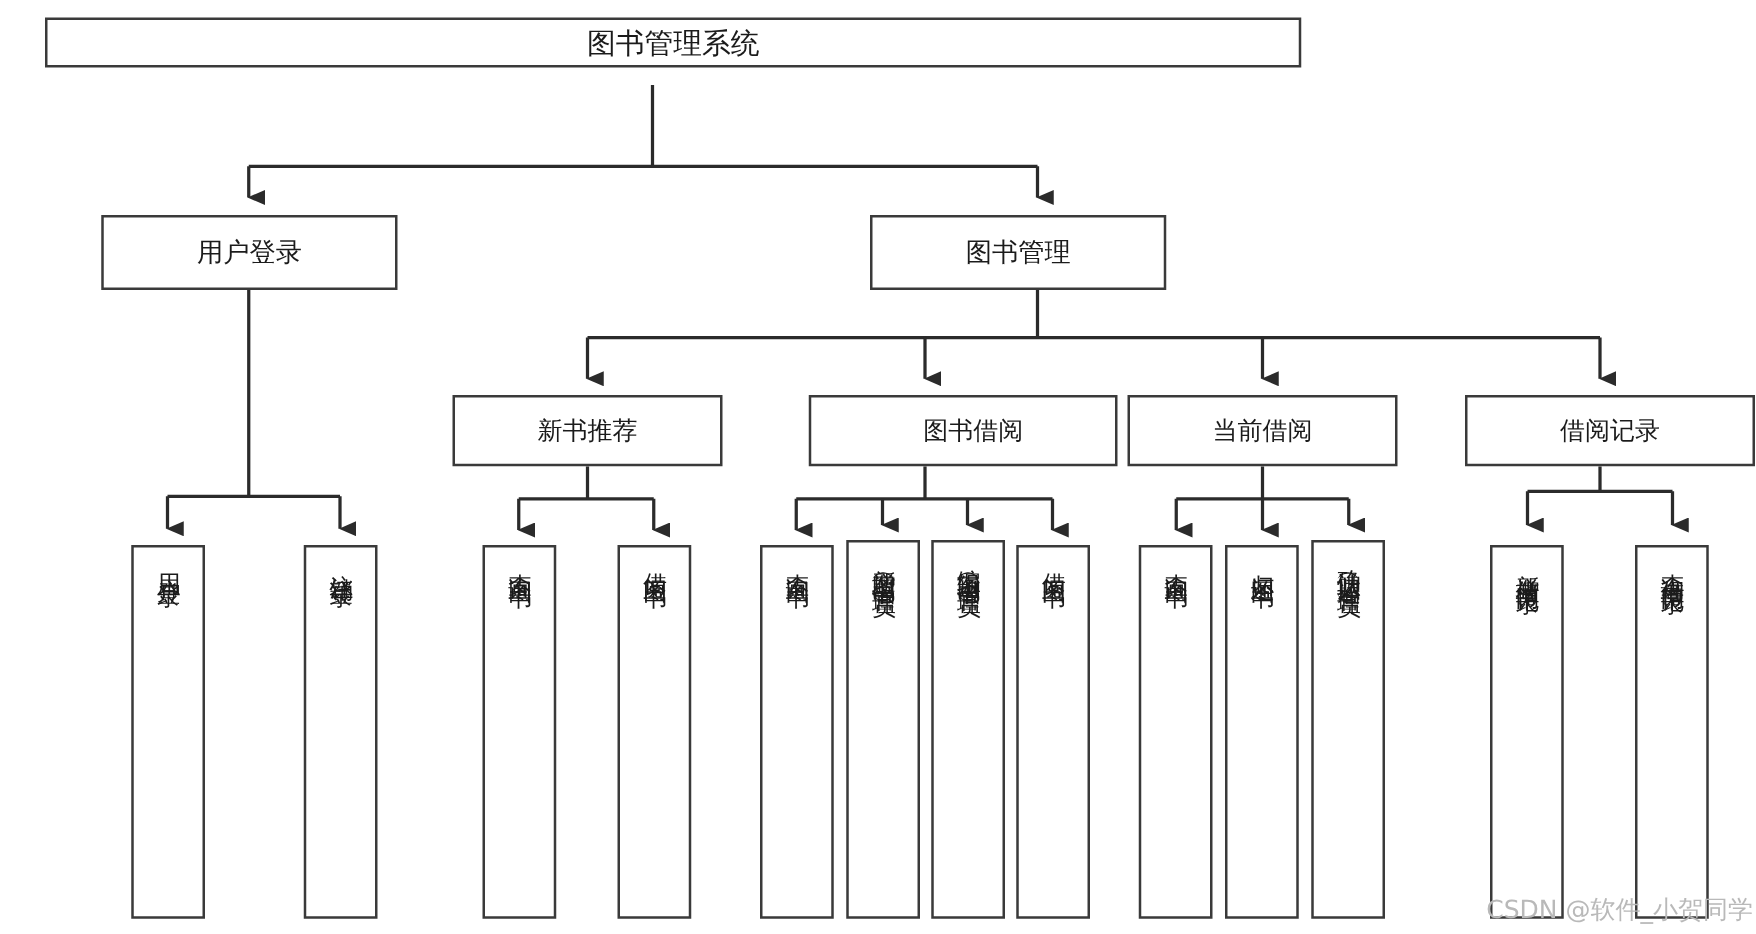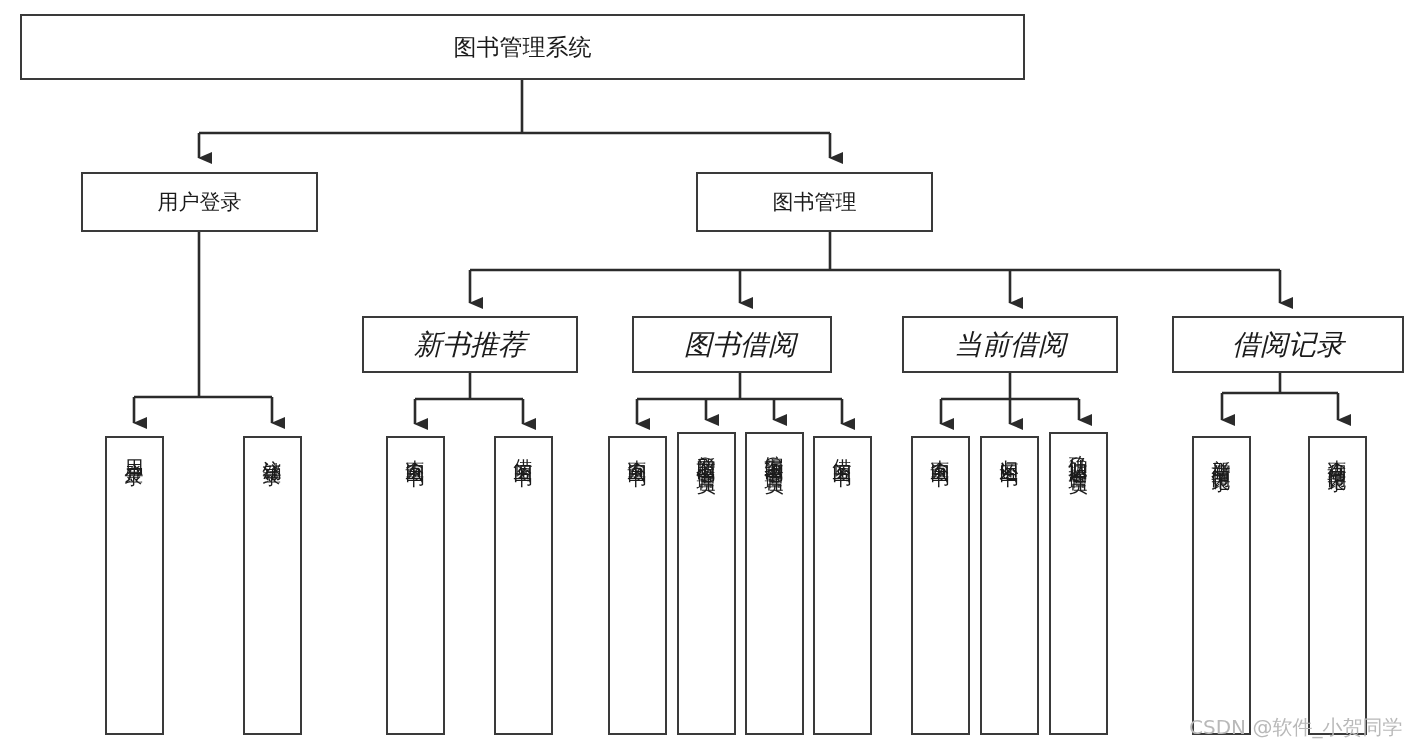--- a/index.html
+++ b/index.html
@@ -40,22 +40,21 @@
     text-align: center;
     z-index: 2;
   }
   .node.root {
     font-size: 23px;
   }
   .node.lvl2 {
     font-size: 21px;
   }
   .node.lvl3 {
-    font-size: 28px;
-    font-style: italic;
+    font-size: 20px;
   }
   
   .node.leaf {
     font-size: 19px;
     padding: 6px 0;
     align-items: flex-start;
   }
   .node.leaf .vtext {
     writing-mode: vertical-rl;
     text-orientation: upright;
@@ -124,35 +123,35 @@
       <path d="M 1010 399 L 1010 424" marker-end="url(#arrow)"></path>
       <path d="M 1079 399 L 1079 420" marker-end="url(#arrow)"></path>
 
       <path d="M 1280 373 L 1280 393"></path>
       <path d="M 1222 393 L 1338 393"></path>
       <path d="M 1222 393 L 1222 420" marker-end="url(#arrow)"></path>
       <path d="M 1338 393 L 1338 420" marker-end="url(#arrow)"></path>
     </g>
   </svg>
 
-  <div class="node root" style="left:20px; top:14px; width:1005px; height:66px;">
+  <div class="node root" style="left:36px; top:14px; width:1005px; height:40px;">
     <span>图书管理系统</span>
   </div>
 
   <div class="node lvl2" style="left:81px; top:172px; width:237px; height:60px;">
     <span>用户登录</span>
   </div>
   <div class="node lvl2" style="left:696px; top:172px; width:237px; height:60px;">
     <span>图书管理</span>
   </div>
 
   <div class="node lvl3" style="left:362px; top:316px; width:216px; height:57px;">
     <span>新书推荐</span>
   </div>
-  <div class="node lvl3" style="left:632px; top:316px; width:200px; height:57px;padding-left:16px;">
+  <div class="node lvl3" style="left:647px; top:316px; width:247px; height:57px;padding-left:16px;">
     <span>图书借阅</span>
   </div>
   <div class="node lvl3" style="left:902px; top:316px; width:216px; height:57px;">
     <span>当前借阅</span>
   </div>
   <div class="node lvl3" style="left:1172px; top:316px; width:232px; height:57px;">
     <span>借阅记录</span>
   </div>
 
   <div class="node leaf" style="left:105px; top:436px; width:59px; height:299px;">

